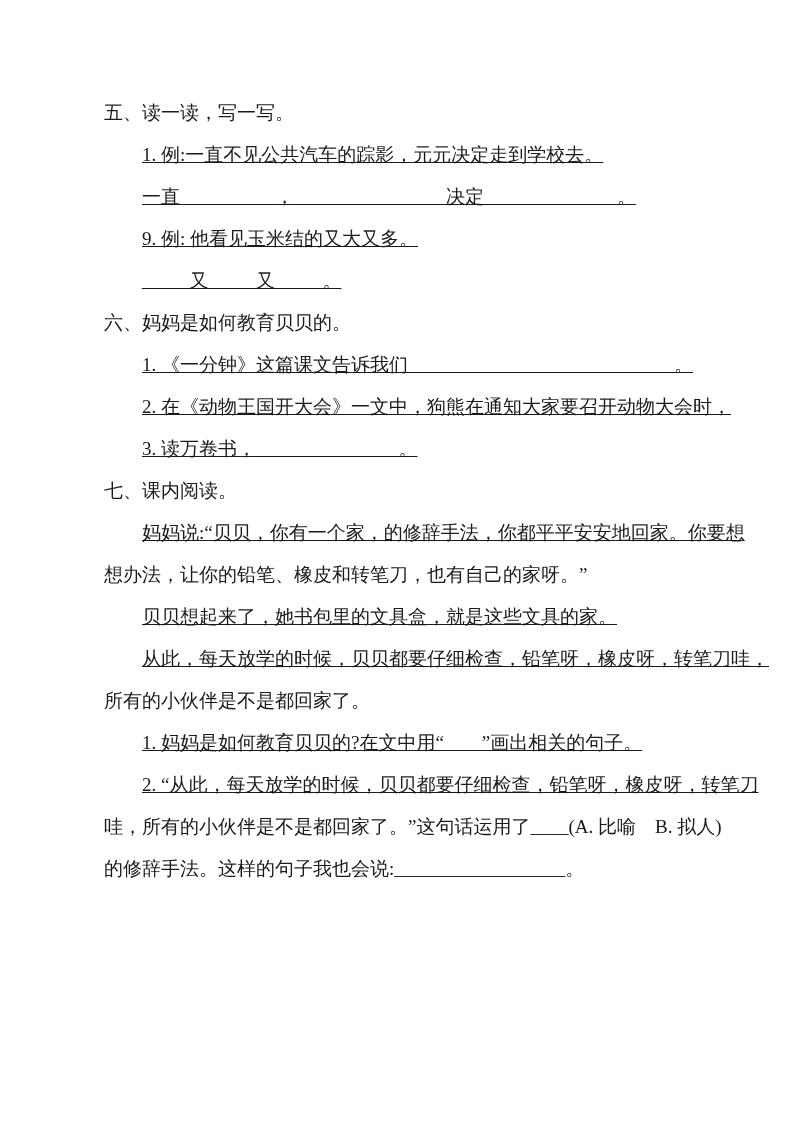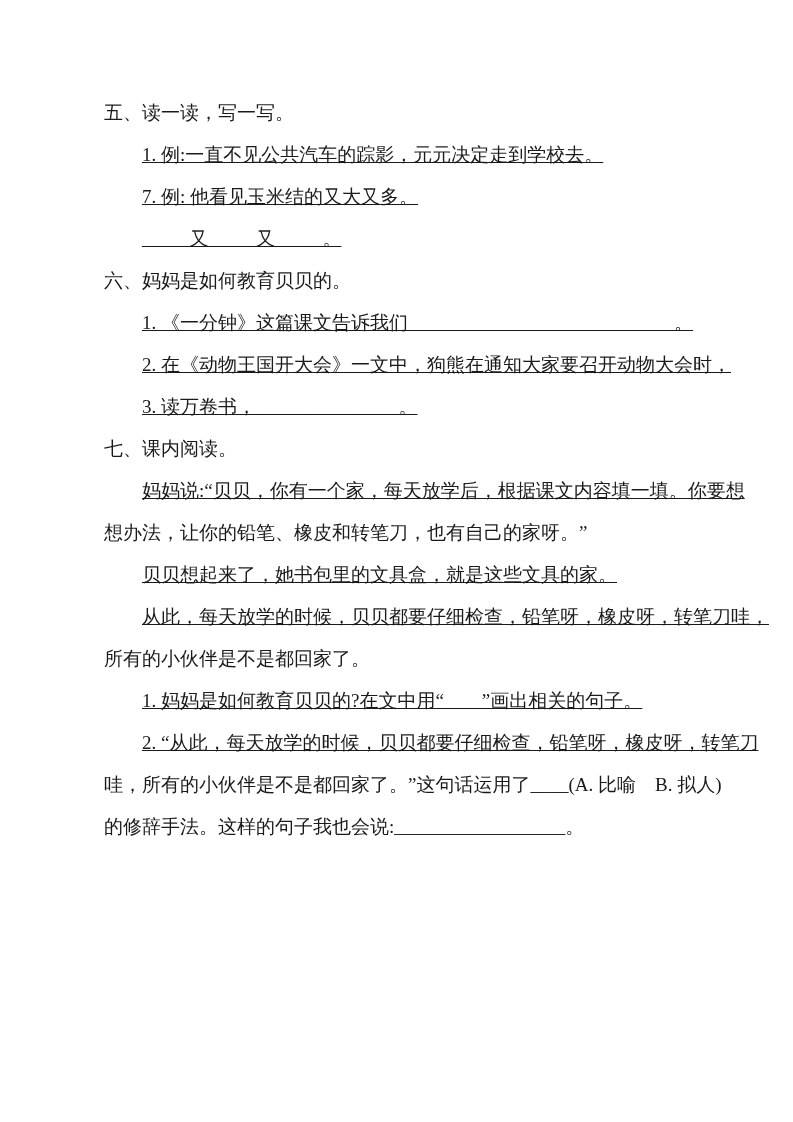--- a/index.html
+++ b/index.html
@@ -30,34 +30,35 @@
 </style>
 </head>
 <body>
 
 <div class="page">
   <div class="content">
 
     <section>
       <div class="line">五、读一读，写一写。</div>
       <div class="line ind">1. 例:一直不见公共汽车的踪影，元元决定走到学校去。</div>
-      <div class="line ind">7. 例: 他看见玉米结的又大又多。</div>
+      <div class="line ind">一直__________，________________决定______________。</div>
+      <div class="line ind">9. 例: 他看见玉米结的又大又多。</div>
       <div class="line ind">_____又_____又_____。</div>
     </section>
 
     <section>
       <div class="line">六、妈妈是如何教育贝贝的。</div>
       <div class="line ind">1. 《一分钟》这篇课文告诉我们____________________________。</div>
       <div class="line ind">2. 在《动物王国开大会》一文中，狗熊在通知大家要召开动物大会时，</div>
       <div class="line ind">3. 读万卷书，_______________。</div>
     </section>
 
     <section>
       <div class="line">七、课内阅读。</div>
-      <div class="line ind">妈妈说:“贝贝，你有一个家，每天放学后，根据课文内容填一填。你要想</div>
+      <div class="line ind">妈妈说:“贝贝，你有一个家，的修辞手法，你都平平安安地回家。你要想</div>
       <div class="line">想办法，让你的铅笔、橡皮和转笔刀，也有自己的家呀。”</div>
       <div class="line ind">贝贝想起来了，她书包里的文具盒，就是这些文具的家。</div>
       <div class="line ind">从此，每天放学的时候，贝贝都要仔细检查，铅笔呀，橡皮呀，转笔刀哇，</div>
       <div class="line">所有的小伙伴是不是都回家了。</div>
       <div class="line ind">1. 妈妈是如何教育贝贝的?在文中用“____”画出相关的句子。</div>
       <div class="line ind">2. “从此，每天放学的时候，贝贝都要仔细检查，铅笔呀，橡皮呀，转笔刀</div>
       <div class="line">哇，所有的小伙伴是不是都回家了。”这句话运用了____(A. 比喻　B. 拟人)</div>
       <div class="line">的修辞手法。这样的句子我也会说:__________________。</div>
     </section>
 

